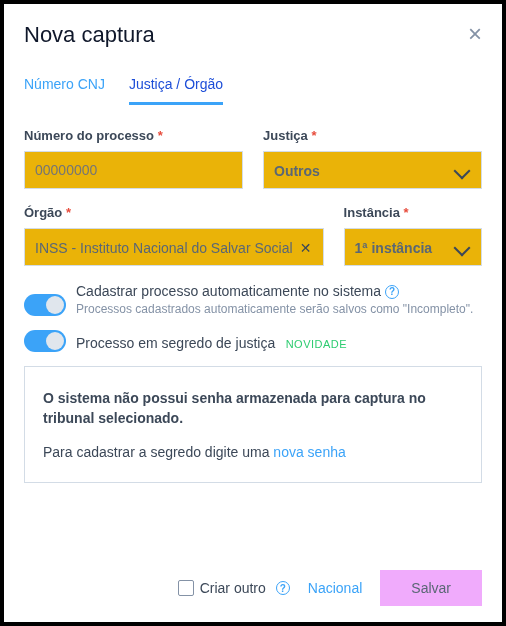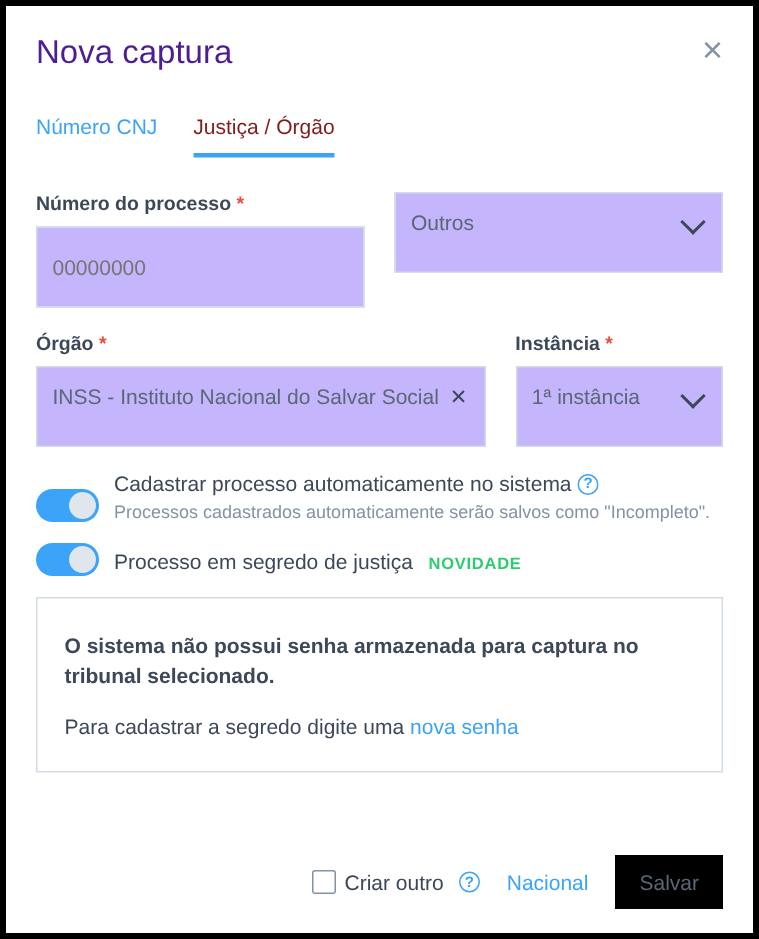--- a/index.html
+++ b/index.html
@@ -1,52 +1,52 @@
 <!DOCTYPE html>
 <html><head>
   <meta charset="utf-8">
   <style>
     * { box-sizing: border-box; margin: 0; padding: 0; }
     body { font-family: -apple-system, Arial, sans-serif; background: #000; width: 506px; height: 626px; overflow: hidden; }
     .modal { background: #fff; margin: 4px; height: 618px; display: flex; flex-direction: column; }
     .modal-header { padding: 18px 20px 0 20px; display: flex; justify-content: space-between; }
-    .modal-title { font-size: 22px; color: #4c1d95; font-weight: 400; }
+    .modal-title { font-size: 22px; color: #0f172a; font-weight: 400; }
     .close-btn { font-size: 24px; color: #8492a6; cursor: pointer; line-height: 1; }
     .modal-body { padding: 10px 20px 0 20px; flex: 1; }
     .tabs { display: flex; gap: 24px; border-bottom: 1px solid transparent; margin-top: 18px; margin-bottom: 22px; }
     .tab { padding-bottom: 10px; font-size: 14px; cursor: pointer; }
     .tab.inactive { color: #3ba3f8; }
-    .tab.active { color: #7f1d1d; border-bottom: 3px solid #3ba3f8; font-weight: 500; }
+    .tab.active { color: #1d4ed8; border-bottom: 3px solid #3ba3f8; font-weight: 500; }
     .row { display: flex; gap: 20px; margin-bottom: 16px; justify-content: flex-end; }
     .field { flex: 1; display: flex; flex-direction: column; }
     .label { font-size: 13px; color: #3c4858; font-weight: 600; margin-bottom: 8px; }
     .req { color: #e74c3c; }
-    .input, .select { height: 54px; border: 1px solid #d3dce6; padding: 0 10px; font-size: 14px; color: #5a6775; background: #c4b5fd; }
-    .select { appearance: none; position: relative; }
+    .input, .select { height: 38px; border: 1px solid #d3dce6; padding: 0 10px; font-size: 14px; color: #5a6775; background: #eab308; }
+    .select { appearance: none; position: relative; font-weight: bold; }
     .select-wrap { position: relative; }
     .select-wrap::after { content: ""; position: absolute; right: 14px; top: 14px; width: 10px; height: 10px; border-right: 2px solid #3c4858; border-bottom: 2px solid #3c4858; transform: rotate(45deg); pointer-events: none; }
     .select-wrap .select { width: 100%; }
     .close-x { position: absolute; right: 12px; top: 12px; font-size: 14px; color: #3c4858; }
     .input-wrap { position: relative; }
     .toggle-row { display: flex; align-items: flex-end; gap: 10px; margin-bottom: 14px; }
     .toggle { width: 42px; height: 22px; background: #3ba3f8; border-radius: 11px; position: relative; cursor: pointer; flex-shrink: 0; }
     .toggle::after { content: ""; position: absolute; width: 18px; height: 18px; background: #e0e6ed; border-radius: 50%; top: 2px; right: 2px; }
     .toggle-label { font-size: 14px; color: #3c4858; }
     .toggle-sub { font-size: 12px; color: #8492a6; margin-top: 2px; }
     .help-icon { display: inline-flex; width: 14px; height: 14px; border: 1.5px solid #3ba3f8; border-radius: 50%; color: #3ba3f8; font-size: 10px; align-items: center; justify-content: center; vertical-align: middle; margin-left: 4px; font-weight: 600;}
-    .novidade { color: #2ecc71; font-size: 11px; letter-spacing: 0.5px; margin-left: 6px; font-weight: 700;}
+    .novidade { color: #2ecc71; font-size: 11px; letter-spacing: 0.5px; margin-left: 6px; font-weight: 400;}
     .info-box { border: 1px solid #d3dce6; padding: 22px 18px; margin-top: 6px; }
     .info-title { font-size: 14px; font-weight: 700; color: #3c4858; margin-bottom: 16px; line-height: 1.4;}
     .info-text { font-size: 14px; color: #3c4858; }
     .link { color: #3ba3f8; cursor: pointer; }
     .modal-footer { padding: 16px 20px; display: flex; justify-content: flex-end; align-items: center; gap: 18px; }
     .checkbox-wrap { display: flex; align-items: center; gap: 6px; font-size: 14px; color: #3c4858;}
     .checkbox { width: 16px; height: 16px; border: 1px solid #8492a6; border-radius: 2px; }
     .btn-cancel { color: #3ba3f8; font-size: 14px; cursor: pointer; }
-    .btn-save { background: #000000; color: #5a6775; padding: 10px 16px; font-size: 14px; border: none; cursor: pointer; }
+    .btn-save { background: #f0abfc; color: #5a6775; padding: 10px 31px; font-size: 14px; border: none; cursor: pointer; }
   </style>
 </head>
 <body>
 
 <div class="modal">
   <div class="modal-header">
     <div class="modal-title">Nova captura</div>
     <div class="close-btn">×</div>
   </div>
   <div class="modal-body">
@@ -54,20 +54,21 @@
       <div class="tab inactive">Número CNJ</div>
       <div class="tab active">Justiça / Órgão</div>
     </div>
 
     <div class="row">
       <div class="field">
         <div class="label"><span>Número do processo</span> <span class="req">*</span></div>
         <input class="input" placeholder="00000000" style="">
       </div>
       <div class="field">
+        <div class="label"><span>Justiça</span> <span class="req">*</span></div>
         <div class="select-wrap">
           <div class="select" style="line-height:38px;">Outros</div>
         </div>
       </div>
     </div>
 
     <div class="row">
       <div class="field">
         <div class="label"><span>Órgão</span> <span class="req">*</span></div>
         <div class="input-wrap">

